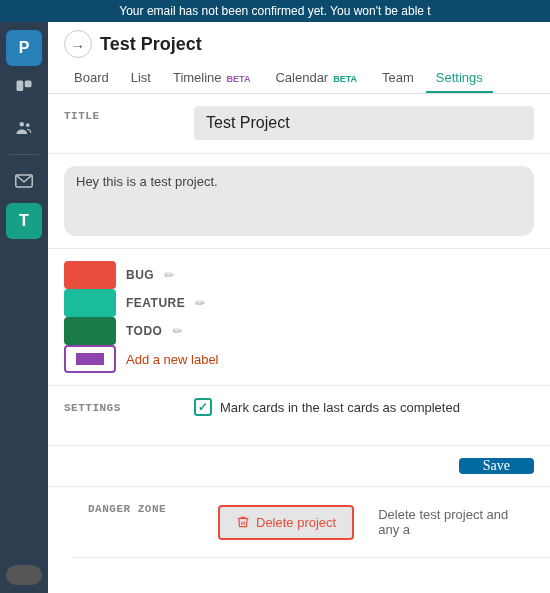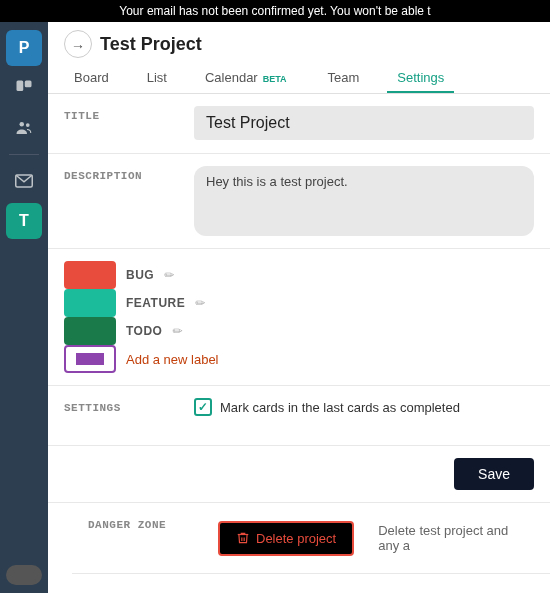--- a/index.html
+++ b/index.html
@@ -8,21 +8,21 @@
       background: #f0f2f5;
       width: 550px;
       height: 593px;
       overflow: hidden;
       display: flex;
       flex-direction: column;
     }
 
     
     .notification-bar {
-      background: #000000;
+      background: #0c4a6e;
       color: white;
       font-size: 12px;
       text-align: center;
       padding: 4px 8px;
       white-space: nowrap;
       overflow: hidden;
     }
 
     .main-layout {
       display: flex;
@@ -138,21 +138,21 @@
 
     .project-title {
       font-size: 18px;
       font-weight: 600;
       color: #222;
     }
 
     
     .nav-tabs {
       display: flex;
-      gap: 18px;
+      gap: 2px;
       align-items: flex-start;
     }
 
     .nav-tab {
       padding: 6px 10px;
       font-size: 13px;
       color: #555;
       cursor: pointer;
       border-bottom: 2px solid transparent;
       white-space: nowrap;
@@ -320,46 +320,47 @@
 
     
     .save-row {
       display: flex;
       justify-content: flex-end;
       padding: 12px 16px;
       border-bottom: 1px solid #e8e8e8;
     }
 
     .save-btn {
-      background: #0f172a;
+      background: #0369a1;
       color: white;
       border: none;
-      padding: 8px 24px;
+      padding: 0 24px;
       border-radius: 4px;
       font-size: 14px;
       font-weight: 500;
       cursor: pointer;
+      font-family: Liberation Serif, serif;
     }
 
     
     .danger-row {
       display: flex;
       align-items: flex-start;
       min-height: 60px;
       border-bottom: 1px solid #e8e8e8;
       margin-left: 24px;
     }
 
     .delete-btn {
       display: flex;
       align-items: center;
       gap: 6px;
       border: 2px solid #e74c3c;
       color: #e74c3c;
-      background: #000000;
+      background: #e5e5e5;
       padding: 8px 16px;
       border-radius: 4px;
       font-size: 13px;
       cursor: pointer;
       white-space: nowrap;
     }
 
     .danger-description {
       font-size: 13px;
       color: #666;
@@ -414,20 +415,23 @@
         <h1 class="project-title">Test Project</h1>
       </div>
       <div class="nav-tabs">
         <div class="nav-tab">
           <span>Board</span>
         </div>
         <div class="nav-tab">
           <span>List</span>
         </div>
         <div class="nav-tab">
+          <span>Timeline</span><span class="beta-badge purple">BETA</span>
+        </div>
+        <div class="nav-tab">
           <span>Calendar</span><span class="beta-badge teal">BETA</span>
         </div>
         <div class="nav-tab">
           <span>Team</span>
         </div>
         <div class="nav-tab active">
           <span>Settings</span>
         </div>
       </div>
     </div>
@@ -435,21 +439,20 @@
     <div class="settings-form">
 
       <div class="form-row">
         <div class="form-label">TITLE</div>
         <div class="form-value">
           <div class="title-display">Test Project</div>
         </div>
       </div>
 
       <div class="form-row">
-        <div class="form-label">DESCRIPTION</div>
         <div class="form-value">
           <div class="description-display">Hey this is a test project.</div>
         </div>
       </div>
 
       <div class="form-row">
         <div class="form-value">
           <div class="labels-container">
 
             <div class="label-item">

